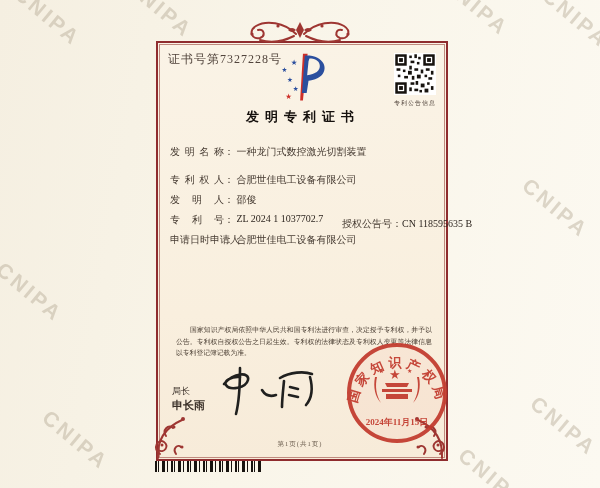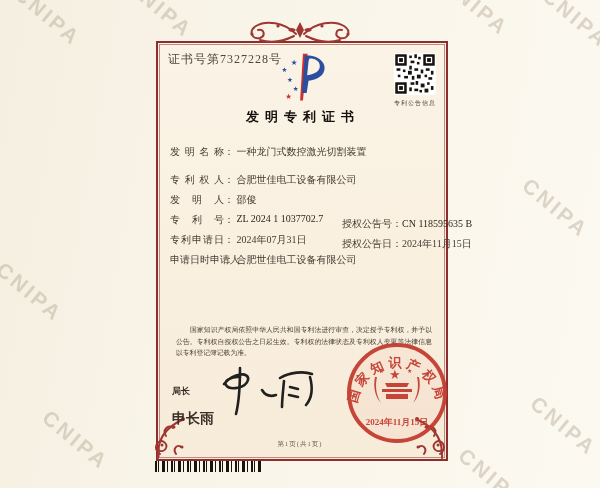--- a/index.html
+++ b/index.html
@@ -37,22 +37,22 @@
   .lbl{display:inline-block;width:54px;text-align:justify;text-align-last:justify;
       -moz-text-align-last:justify;vertical-align:top;}
   .cln{display:inline-block;vertical-align:top;}
   .val{display:inline-block;vertical-align:top;}
   .pair2{position:absolute;left:160px;top:4px;white-space:nowrap;margin-left:12px;}
   .num{font-weight:normal;color:#2e2620;text-align:center;}
   
   .statement{position:absolute;left:176px;top:324px;width:256px;font-size:6.8px;
       line-height:1.7;text-align:justify;text-indent:14px;color:#4a3e33;}
   
-  .director-label{position:absolute;left:172px;top:385px;font-size:9px;font-weight:bold;color:#3a3029;}
-  .director-name{position:absolute;left:172px;top:410px;font-size:14px;font-weight:bold;color:#3a3029;}
+  .director-label{position:absolute;left:172px;top:385px;font-size:9px;font-weight:normal;color:#3a3029;}
+  .director-name{position:absolute;left:172px;top:398px;font-size:11px;font-weight:bold;color:#3a3029;}
   .sig{position:absolute;left:210px;top:364px;width:118px;height:54px;}
   .seal{position:absolute;left:345px;top:341px;width:104px;height:104px;opacity:0.93;}
   .pageno{position:absolute;left:156px;top:440px;width:288px;text-align:center;
       font-size:6.5px;color:#695b4c;letter-spacing:1px;}
   .barcode{position:absolute;left:155px;top:461px;width:106px;height:11px;
       background-image:repeating-linear-gradient(90deg,
         #17130f 0px,#17130f 2px,rgba(0,0,0,0) 2px,rgba(0,0,0,0) 3px,
         #17130f 3px,#17130f 4px,rgba(0,0,0,0) 4px,rgba(0,0,0,0) 7px,
         #17130f 7px,#17130f 10px,rgba(0,0,0,0) 10px,rgba(0,0,0,0) 12px,
         #17130f 12px,#17130f 13px,rgba(0,0,0,0) 13px,rgba(0,0,0,0) 16px);}
@@ -196,27 +196,20 @@
       <span class="lbl">发明人</span><span class="cln">：</span>
       <span class="val">邵俊</span>
     </div>
     <div class="row r4">
       <span class="lbl">专利号</span><span class="cln">：</span>
       <span class="val num">ZL 2024 1 1037702.7</span>
       <span class="pair2">
         <span>授权公告号：</span><span class="num">CN 118595635 B</span>
       </span>
     </div>
-    <div class="row r5">
-      <span class="lbl">专利申请日</span><span class="cln">：</span>
-      <span class="val">2024年07月31日</span>
-      <span class="pair2">
-        <span>授权公告日：</span><span>2024年11月15日</span>
-      </span>
-    </div>
     <div class="row r6">
       <span class="lbl">申请日时申请人</span><span class="cln">：</span>
       <span class="val">合肥世佳电工设备有限公司</span>
     </div>
   </div>
 
   <div class="statement">国家知识产权局依照中华人民共和国专利法进行审查，决定授予专利权，并予以公告。专利权自授权公告之日起生效。专利权的法律状态及专利权人变更等法律信息以专利登记簿记载为准。</div>
 
   <div class="director-label">局长</div>
   <div class="director-name">申长雨</div>

